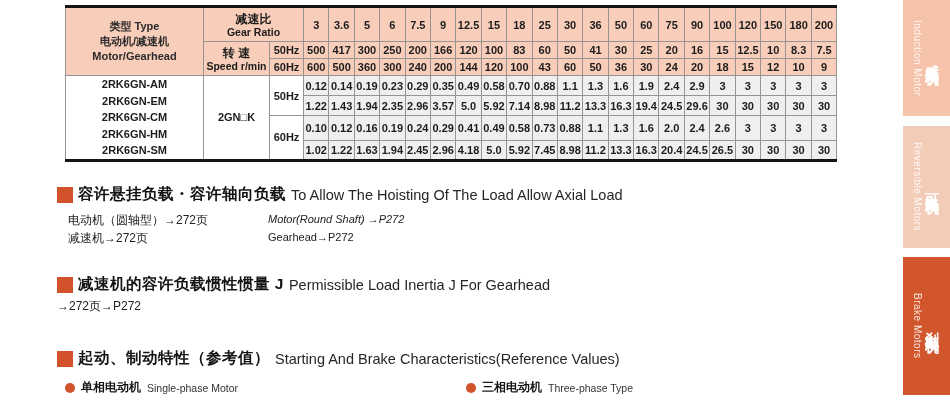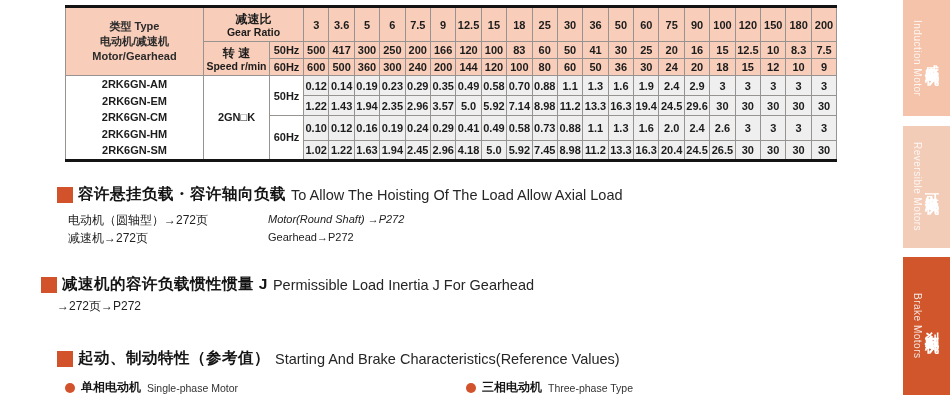--- a/index.html
+++ b/index.html
@@ -155,21 +155,21 @@
       <th class="hdr-bg hz">60Hz</th>
     <td class="num hdr-bg">600</td>
           <td class="num hdr-bg">500</td>
           <td class="num hdr-bg">360</td>
           <td class="num hdr-bg">300</td>
           <td class="num hdr-bg">240</td>
           <td class="num hdr-bg">200</td>
           <td class="num hdr-bg">144</td>
           <td class="num hdr-bg">120</td>
           <td class="num hdr-bg">100</td>
-          <td class="num hdr-bg">80</td>
+          <td class="num hdr-bg">43</td>
           <td class="num hdr-bg">60</td>
           <td class="num hdr-bg">50</td>
           <td class="num hdr-bg">36</td>
           <td class="num hdr-bg">30</td>
           <td class="num hdr-bg">24</td>
           <td class="num hdr-bg">20</td>
           <td class="num hdr-bg">18</td>
           <td class="num hdr-bg">15</td>
           <td class="num hdr-bg">12</td>
           <td class="num hdr-bg">10</td>
@@ -284,21 +284,21 @@
 <div class="section-h" style="left:57px; top:184px;">
   <span class="sq" style="background: rgb(210, 82, 44);"></span>
   <span class="zh">容许悬挂负载・容许轴向负载</span>
   <span class="en">To Allow The Hoisting Of The Load Allow Axial Load</span>
 </div>
 <div class="ref-zh" style="left:68px; top:212px;">电动机（圆轴型）→272页</div>
 <div class="ref-en" style="left:268px; top:213px;font-style:italic;">Motor(Round Shaft) →P272</div>
 <div class="ref-zh" style="left:68px; top:230px;">减速机→272页</div>
 <div class="ref-en" style="left:268px; top:231px;text-align:center;">Gearhead→P272</div>
 
-<div class="section-h" style="left:41px; top:274px;">
+<div class="section-h" style="left:57px; top:274px;">
   <span class="sq" style="background: rgb(210, 82, 44);"></span>
   <span class="zh">减速机的容许负载惯性惯量 J</span>
   <span class="en">Permissible Load Inertia J For Gearhead</span>
 </div>
 <div class="ref-zh" style="left:57px; top:298px;">→272页→P272</div>
 
 <div class="section-h" style="left:57px; top:348px;">
   <span class="sq" style="background: rgb(210, 82, 44);"></span>
   <span class="zh">起动、制动特性（参考值）</span>
   <span class="en">Starting And Brake Characteristics(Reference Values)</span>

